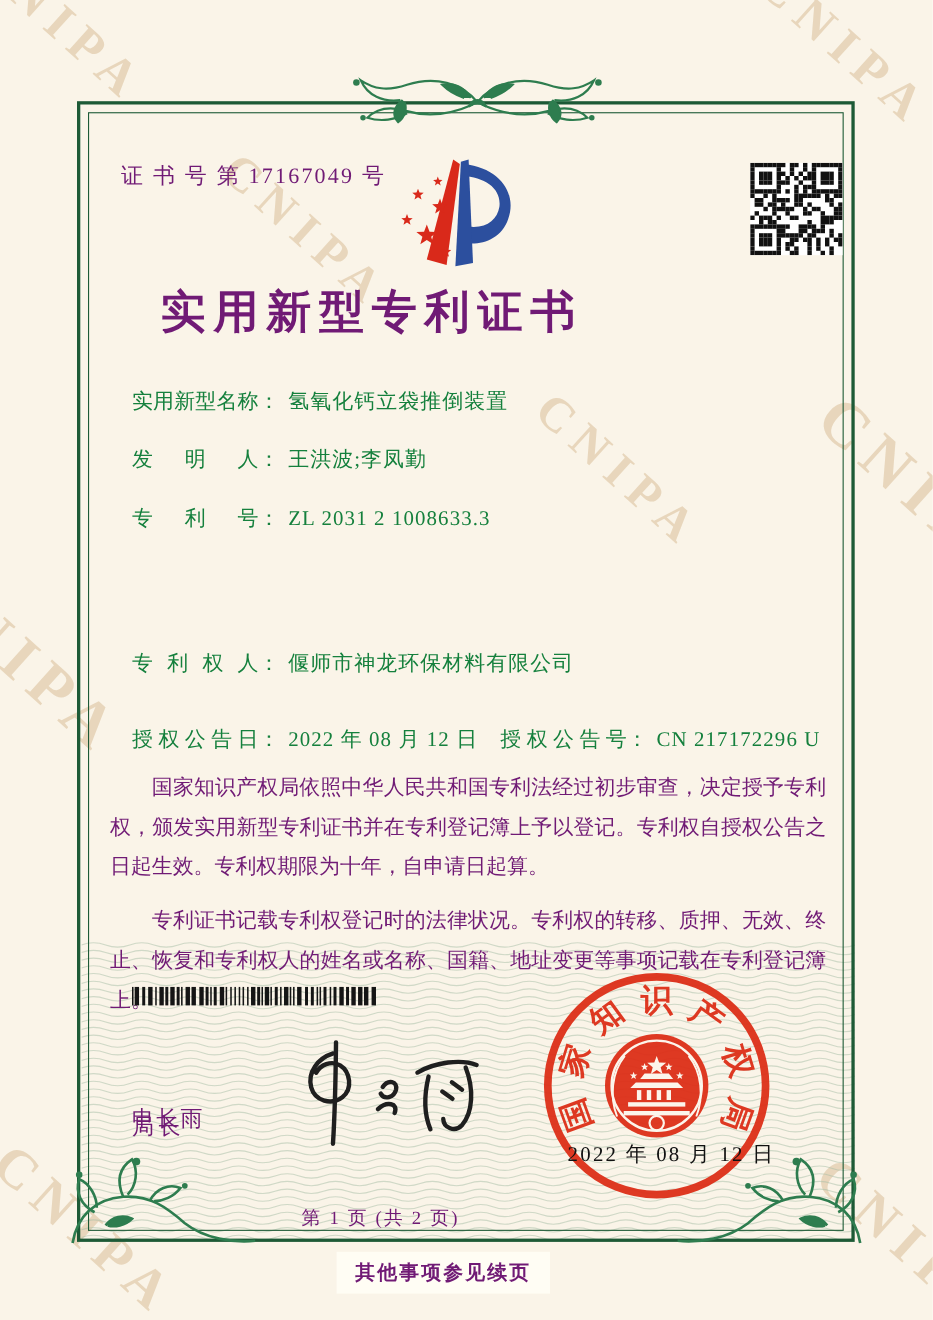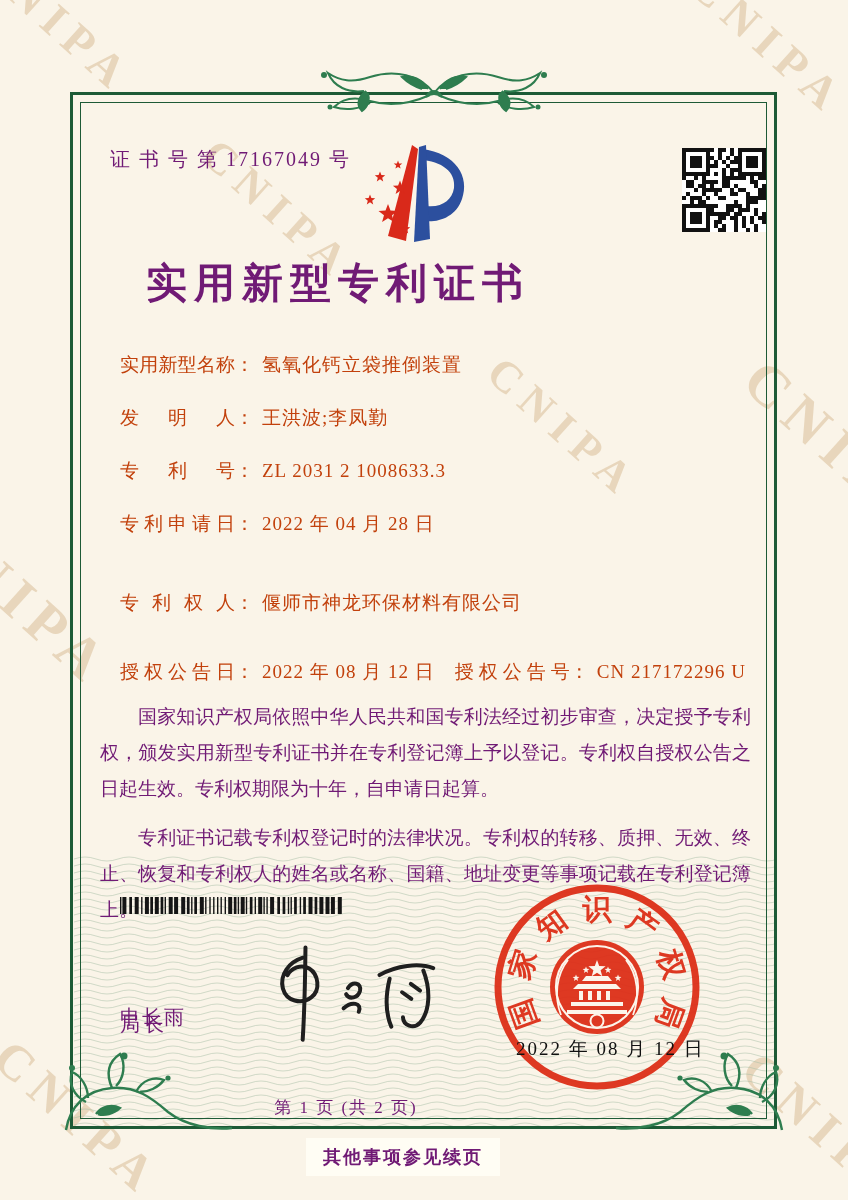--- a/index.html
+++ b/index.html
@@ -19,21 +19,21 @@
 
   .orn{position:absolute;z-index:2;}
   #waves{position:absolute;left:74px;top:855px;z-index:1;}
 
   .txt{position:absolute;color:#701a75;z-index:3;}
   #certNo{left:110px;top:146px;font-size:20px;letter-spacing:2px;}
   #logo{position:absolute;left:358px;top:142px;z-index:3;}
   #qr{position:absolute;left:682px;top:148px;width:84px;height:84px;background:#fff;z-index:3;}
   #title{left:0;top:256px;width:676px;text-align:center;font-size:41px;font-weight:bold;letter-spacing:7px;}
 
-  .row{position:absolute;left:120px;width:650px;font-size:19px;color:#c2410c;z-index:3;}
+  .row{position:absolute;left:120px;width:650px;font-size:19px;color:#15803d;z-index:3;}
   .flabel{display:inline-block;width:115px;text-align:justify;text-align-last:justify;}
   .colon{display:inline-block;margin-right:8px;}
   .fval{letter-spacing:1px;}
   .half{display:inline-block;vertical-align:top;}
 
   #paras{left:100px;top:699px;width:651px;font-size:19px;line-height:36px;text-align:justify;}
   #paras p{margin:0;text-indent:2em;}
   #paras p + p{margin-top:13px;}
 
   #barcode{position:absolute;left:120px;top:897px;z-index:3;}
@@ -414,23 +414,20 @@
 
   <div class="row" style="top:352px;">
     <span class="flabel">实用新型名称</span><span class="colon">：</span><span class="fval">氢氧化钙立袋推倒装置</span>
   </div>
   <div class="row" style="top:405px;">
     <span class="flabel">发明人</span><span class="colon">：</span><span class="fval">王洪波;李凤勤</span>
   </div>
   <div class="row" style="top:458px;">
     <span class="flabel">专利号</span><span class="colon">：</span><span class="fval">ZL 2031 2 1008633.3</span>
   </div>
-  <div class="row" style="top:511px;">
-    <span class="flabel">专利申请日</span><span class="colon">：</span><span class="fval">2022 年 04 月 28 日</span>
-  </div>
   <div class="row" style="top:590px;">
     <span class="flabel">专利权人</span><span class="colon">：</span><span class="fval">偃师市神龙环保材料有限公司</span>
   </div>
   <div class="row" style="top:659px;">
     <span class="half" style="width:330px;">
       <span class="flabel">授权公告日</span><span class="colon">：</span><span class="fval">2022 年 08 月 12 日</span>
     </span>
     <span class="half">
       <span class="flabel">授权公告号</span><span class="colon">：</span><span class="fval">CN 217172296 U</span>
     </span>

